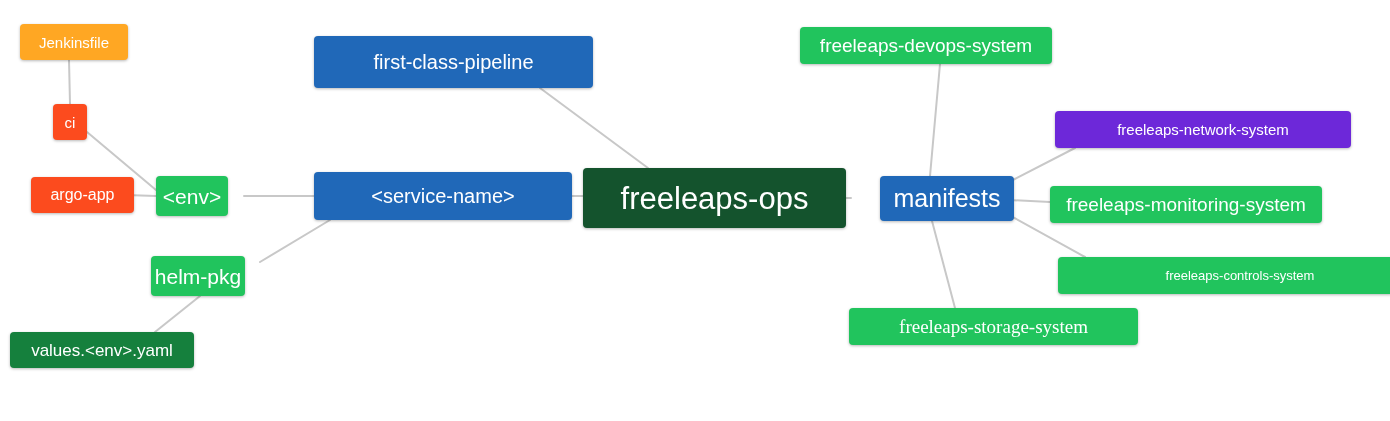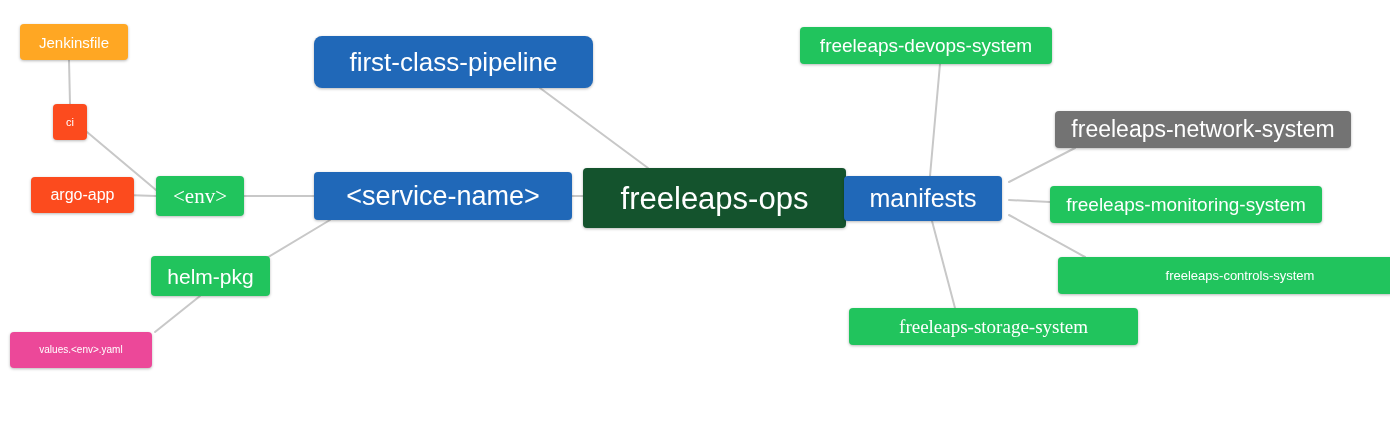--- a/index.html
+++ b/index.html
@@ -56,29 +56,29 @@
       <line x1="846" y1="198" x2="851" y2="198" stroke="#c8c8c8" stroke-width="2" stroke-linecap="round"></line>
       <line x1="940" y1="64" x2="930" y2="176" stroke="#c8c8c8" stroke-width="2" stroke-linecap="round"></line>
       <line x1="1009" y1="182" x2="1075" y2="148" stroke="#c8c8c8" stroke-width="2" stroke-linecap="round"></line>
       <line x1="1009" y1="200" x2="1050" y2="202" stroke="#c8c8c8" stroke-width="2" stroke-linecap="round"></line>
       <line x1="1009" y1="215" x2="1085" y2="257" stroke="#c8c8c8" stroke-width="2" stroke-linecap="round"></line>
       <line x1="932" y1="221" x2="955" y2="308" stroke="#c8c8c8" stroke-width="2" stroke-linecap="round"></line>
     </svg>
 
   <div id="nodes">
       <div class="node" style="left: 20px; top: 24px; width: 108px; height: 36px; background: rgb(255, 167, 35); font-size: 15px;">Jenkinsfile</div>
-      <div class="node" style="left: 53px; top: 104px; width: 34px; height: 36px; background: rgb(252, 75, 30); font-size: 11px;">ci</div>
+      <div class="node" style="left: 53px; top: 104px; width: 34px; height: 36px; background: rgb(252, 75, 30); font-size: 15px;">ci</div>
       <div class="node" style="left: 31px; top: 177px; width: 103px; height: 36px; background: rgb(252, 75, 30); font-size: 16px;">argo-app</div>
-      <div class="node" style="left: 156px; top: 176px; width: 88px; height: 40px; background: rgb(33, 196, 93); font-size: 21px; font-family: Liberation Serif, serif;">&lt;env&gt;</div>
-      <div class="node" style="left: 151px; top: 256px; width: 119px; height: 40px; background: rgb(33, 196, 93); font-size: 21px;">helm-pkg</div>
-      <div class="node" style="left: 10px; top: 332px; width: 142px; height: 36px; background: #ec4899; font-size: 10px;">values.&lt;env&gt;.yaml</div>
-      <div class="node" style="left: 314px; top: 36px; width: 279px; height: 52px; background: rgb(32, 104, 184); font-size: 26px; border-radius: 8px;">first-class-pipeline</div>
-      <div class="node" style="left: 314px; top: 172px; width: 258px; height: 48px; background: rgb(32, 104, 184); font-size: 27px;">&lt;service-name&gt;</div>
+      <div class="node" style="left: 156px; top: 176px; width: 72px; height: 40px; background: rgb(33, 196, 93); font-size: 21px;">&lt;env&gt;</div>
+      <div class="node" style="left: 151px; top: 256px; width: 94px; height: 40px; background: rgb(33, 196, 93); font-size: 21px;">helm-pkg</div>
+      <div class="node" style="left: 10px; top: 332px; width: 184px; height: 36px; background: #15803d; font-size: 17px;">values.&lt;env&gt;.yaml</div>
+      <div class="node" style="left: 314px; top: 36px; width: 279px; height: 52px; background: rgb(32, 104, 184); font-size: 20px;">first-class-pipeline</div>
+      <div class="node" style="left: 314px; top: 172px; width: 258px; height: 48px; background: rgb(32, 104, 184); font-size: 20px;">&lt;service-name&gt;</div>
       <div class="node" style="left: 583px; top: 168px; width: 263px; height: 60px; background: #14532d; font-size: 31px;">freeleaps-ops</div>
-      <div class="node" style="left: 844px; top: 176px; width: 158px; height: 45px; background: rgb(32, 104, 184); font-size: 25px;">manifests</div>
+      <div class="node" style="left: 880px; top: 176px; width: 134px; height: 45px; background: rgb(32, 104, 184); font-size: 25px;">manifests</div>
       <div class="node" style="left: 800px; top: 27px; width: 252px; height: 37px; background: rgb(33, 196, 93); font-size: 19px;">freeleaps-devops-system</div>
-      <div class="node" style="left: 1055px; top: 111px; width: 296px; height: 37px; background: #737373; font-size: 23px;">freeleaps-network-system</div>
+      <div class="node" style="left: 1055px; top: 111px; width: 296px; height: 37px; background: #6d28d9; font-size: 15px;">freeleaps-network-system</div>
       <div class="node" style="left: 1050px; top: 186px; width: 272px; height: 37px; background: rgb(33, 196, 93); font-size: 19px;">freeleaps-monitoring-system</div>
       <div class="node" style="left: 1058px; top: 257px; width: 336px; height: 37px; background: rgb(33, 196, 93); font-size: 13px; padding-left: 28px;">freeleaps-controls-system</div>
       <div class="node" style="left: 849px; top: 308px; width: 289px; height: 37px; background: rgb(33, 196, 93); font-size: 19px; font-family: Liberation Serif, serif;">freeleaps-storage-system</div>
     </div>
 
 </div>
 
 </body></html>

